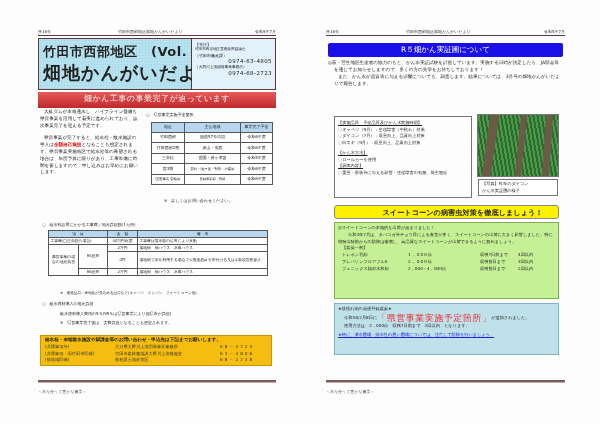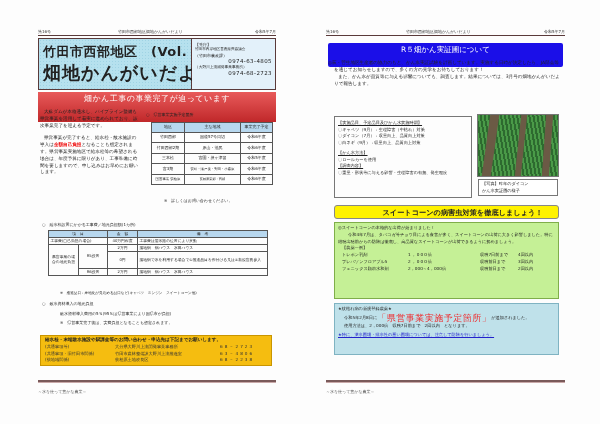--- a/index.html
+++ b/index.html
@@ -18,42 +18,42 @@
     
     .mast { position: absolute; top: 38px; left: 0; width: 238px; height: 52px; border: 1.5px solid #5a3a3a; display: flex; }
     .mast-left { width: 153px; height: 100%; background: #b6e1ee;
       background-image: radial-gradient(#9fd3e4 0.6px, transparent 0.8px); background-size: 3px 3px;
       border-right: 1.5px solid #5a3a3a; padding: 4px 4px; }
     .mast-title1 { font-family: "DejaVu Sans", sans-serif; font-weight: bold; font-size: 13px; line-height: 18px; white-space: nowrap; letter-spacing: 0.5px; }
     .mast-title2 { font-family: "DejaVu Sans", sans-serif; font-weight: bold; font-size: 18px; line-height: 24px; white-space: nowrap; letter-spacing: 1px; }
     .mast-right { flex: 1; background: #e3f1fa; padding: 3px 3px; font-size: 4px; line-height: 5.4px; }
     .mast-right .phone { text-align: right; font-size: 5.5px; line-height: 6.5px; letter-spacing: 0.4px; }
 
-    .banner-red { position: absolute; top: 92px; left: 0; width: 238px; height: 30px;
+    .banner-red { position: absolute; top: 92px; left: 0; width: 238px; height: 16px;
       background: linear-gradient(#e85a5a, #c0282a); color: #fff; font-size: 8px; line-height: 13px; text-align: center; letter-spacing: 0.5px; }
 
     .intro { position: absolute; top: 109px; left: 2px; width: 100px; font-size: 4.6px; line-height: 6.8px; text-indent: 4px; }
     .intro p + p { margin-top: 6px; }
     .red { color: #e00; font-weight: bold; }
 
     table { border-collapse: collapse; }
     .t1 { position: absolute; top: 122px; left: 113px; width: 122px; font-size: 4px; }
     .t1 th, .t1 td { border: 0.7px solid #555; text-align: center; padding: 0 1px; height: 10.4px; line-height: 4.6px; }
     .t1 th { background: #b7d7ee; font-weight: normal; height: 10px; }
     .t2 { position: absolute; top: 230px; left: 10px; width: 220px; font-size: 3.8px; }
     .t2 th, .t2 td { border: 0.7px solid #555; padding: 0 1.5px; height: 7px; line-height: 4.6px; }
     .t2 th { background: #b7d7ee; font-weight: normal; text-align: center; }
 
     .contact { position: absolute; top: 335px; left: 2px; width: 232px; height: 31px; background: #f5bd10; border: 1px solid #c99500; padding: 1px 4px; }
     .contact .head { font-size: 4.6px; font-weight: bold; line-height: 6.2px; white-space: nowrap; }
     .contact .row { display: flex; font-size: 4.2px; line-height: 7.4px; color: #333; white-space: nowrap; }
     .contact .row .c1 { width: 70px; } .contact .row .c2 { width: 105px; } .contact .row .c3 { letter-spacing: 2px; }
 
     
-    .banner-blue { position: absolute; top: 43px; left: 2px; width: 235px; height: 24px; background: #1b0fe8; border-radius: 2px; color: #fff; text-align: center; font-size: 7.5px; line-height: 14px; }
+    .banner-blue { position: absolute; top: 43px; left: 2px; width: 235px; height: 14px; background: #1b0fe8; border-radius: 2px; color: #fff; text-align: center; font-size: 7.5px; line-height: 14px; }
     .rp-intro { position: absolute; top: 59px; left: 2px; width: 235px; font-size: 4.6px; line-height: 7px; }
     .rp-intro .ind { padding-left: 6px; }
     .plan { position: absolute; top: 116px; left: 8px; width: 138px; height: 82px; border: 0.8px solid #777; padding: 3px 3px; font-size: 4.2px; line-height: 6.5px; white-space: nowrap; overflow: hidden; }
     .plan .u { text-decoration: underline; }
     .plan .gap { height: 4px; }
     .photo { position: absolute; top: 114px; left: 151px; width: 82px; height: 63px; border: 0.8px solid #777; overflow: hidden;
       background: repeating-linear-gradient(80deg, #2d6a2f 0 2px, #4a9a48 2px 4px); }
     .photo .strip { position: absolute; top: 0; bottom: 0; width: 9px; background: #6b5a45; }
     .caption { position: absolute; top: 179px; left: 152px; width: 80px; height: 17px; border: 0.8px solid #777; font-size: 4.2px; line-height: 6.6px; padding: 1px 3px; background: #fff; }
     .banner-yellow { position: absolute; top: 205px; left: 8px; width: 225px; height: 14px; background: #fff200; border: 0.8px solid #888; border-radius: 3px; text-align: center; font-size: 7.2px; line-height: 13px; font-weight: bold; color: #222; padding-left: 32px; }

